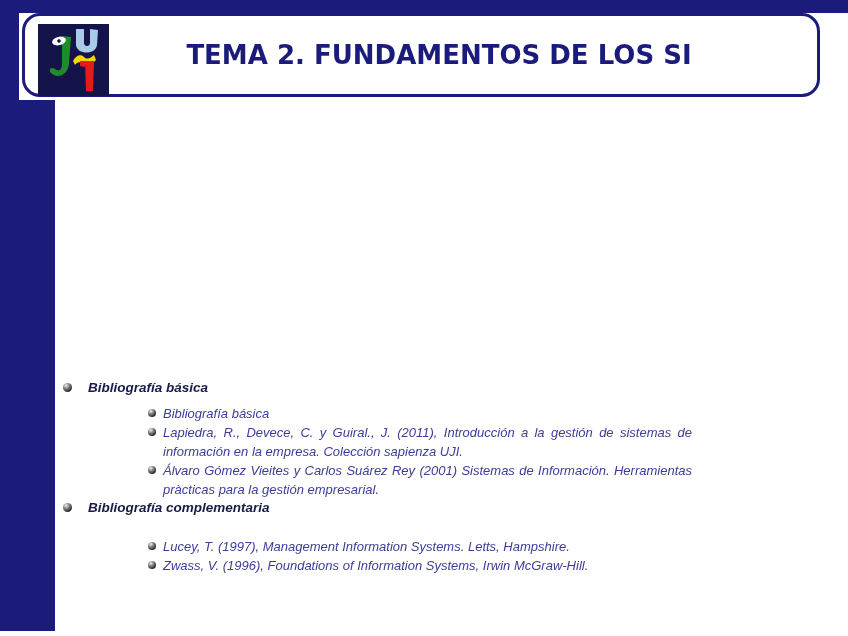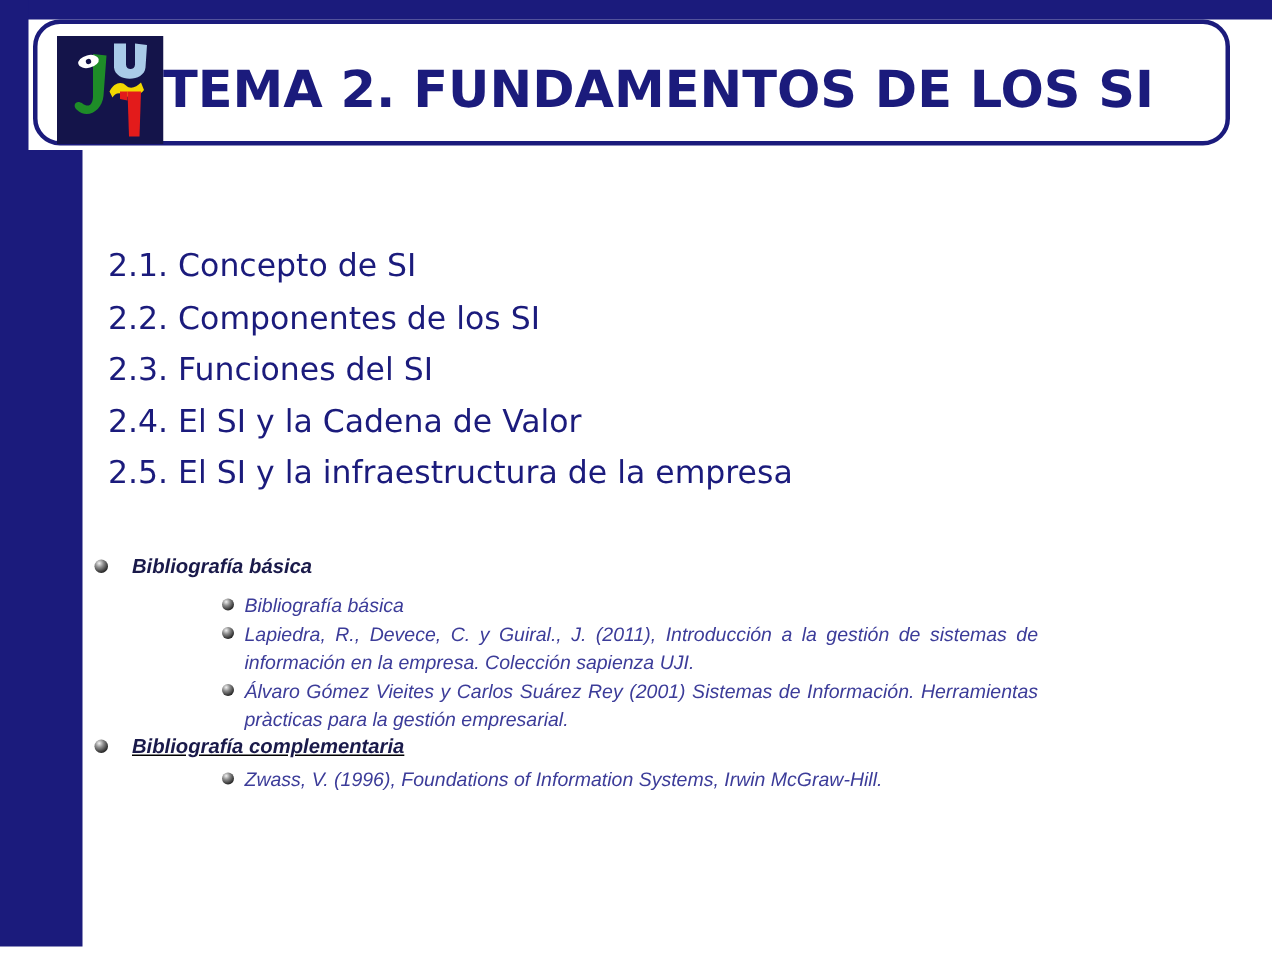--- a/index.html
+++ b/index.html
@@ -17,33 +17,33 @@
   .top-strip{position:absolute;left:0;top:0;width:848px;height:13px;background:var(--navy);}
   .left-bar-narrow{position:absolute;left:0;top:0;width:19px;height:101px;background:var(--navy);}
   .left-bar-wide{position:absolute;left:0;top:100px;width:55px;height:531px;background:var(--navy);}
 
   
   .header-box{position:absolute;left:22px;top:13px;width:798px;height:84px;background:#fff;
     border:3px solid var(--navy);border-radius:18px;z-index:2;}
   .logo{position:absolute;left:13px;top:8px;width:71px;height:72px;}
   .slide-title{position:absolute;left:0;right:0;top:24px;text-align:center;
     font-family:"DejaVu Sans","Liberation Sans",sans-serif;
-    font-weight:bold;font-size:34px;color:var(--navy);letter-spacing:0;padding-left:36px;}
+    font-weight:bold;font-size:26px;color:var(--navy);letter-spacing:0;padding-left:36px;}
 
   
   .toc{position:absolute;left:72px;top:160px;font-family:"DejaVu Sans","Liberation Sans",sans-serif;
     font-size:21px;line-height:34.5px;color:var(--toc);}
 
   
-  .biblio{position:absolute;left:0;top:369px;width:692px;font-style:italic;}
+  .biblio{position:absolute;left:0;top:379px;width:692px;font-style:italic;}
   .bullet{flex:0 0 auto;width:9px;height:9px;border-radius:50%;
     background:radial-gradient(circle at 35% 28%, #f2f2f2 0%, #8d8d8d 32%, #242424 75%, #000 100%);}
   .bib-heading-row{display:flex;align-items:flex-start;padding-left:63px;line-height:18px;margin-bottom:7px;}
   .bib-heading-row .bullet{margin-top:4px;margin-right:16px;}
-  .bib-heading-row.second{margin-bottom:3px;text-decoration:underline;}
+  .bib-heading-row.second{margin-bottom:20px;}
   .bib-heading{font-weight:bold;font-size:13.5px;color:var(--bib-head);}
   .bib-item{display:flex;align-items:flex-start;padding-left:148px;}
   .bib-item .bullet{width:8px;height:8px;margin-top:5px;margin-right:7px;}
   .bib-item .text{width:665px;font-size:13px;line-height:19px;color:var(--bib-item);text-align:justify;}
 </style>
 </head>
 <body>
 
 <div class="canvas">
 
@@ -65,27 +65,20 @@
       <path d="M38 5 L46 5 L46 19 C46 23 52 23 52 19 L52 5 L60 6 L59 21 C58 31 39 31 38 21 Z" fill="#a9cbe8"></path>
 
       <path d="M35 37 C38 31 43 30 46 33 C49 36 53 34 56 31 L58 36 C54 41 48 42 44 39 C41 37 38 39 37 41 Z" fill="#f2d800"></path>
 
       <path d="M47 37 L56 37 L55 67 L48 67 Z" fill="#e31b1b"></path>
       <path d="M42 37 L47 37 L47 43 L42 42 Z" fill="#e31b1b"></path>
     </svg>
     <div class="slide-title">TEMA 2. FUNDAMENTOS DE LOS SI</div>
   </div>
 
-  <div class="toc">
-    <div class="toc-item">2.1. Concepto de SI</div>
-    <div class="toc-item">2.2. Componentes de los SI</div>
-    <div class="toc-item">2.3. Funciones del SI</div>
-    <div class="toc-item">2.4. El SI y la Cadena de Valor</div>
-    <div class="toc-item">2.5. El SI y la infraestructura de la empresa</div>
-  </div>
 
   <div class="biblio">
 
     <div class="bib-heading-row">
       <span class="bullet"></span>
       <span class="bib-heading">Bibliografía básica</span>
     </div>
 
     <div class="bib-item">
       <span class="bullet"></span>
@@ -100,17 +93,21 @@
       <span class="text">Álvaro Gómez Vieites y Carlos Suárez Rey (2001) Sistemas de Información. Herramientas pràcticas para la gestión empresarial.</span>
     </div>
 
     <div class="bib-heading-row second">
       <span class="bullet"></span>
       <span class="bib-heading">Bibliografía complementaria</span>
     </div>
 
     <div class="bib-item">
       <span class="bullet"></span>
+      <span class="text">Lucey, T. (1997), Management Information Systems.  Letts, Hampshire.</span>
+    </div>
+    <div class="bib-item">
+      <span class="bullet"></span>
       <span class="text">Zwass, V. (1996), Foundations of Information Systems, Irwin McGraw-Hill.</span>
     </div>
 
   </div>
 </div>
 
 </body></html>

